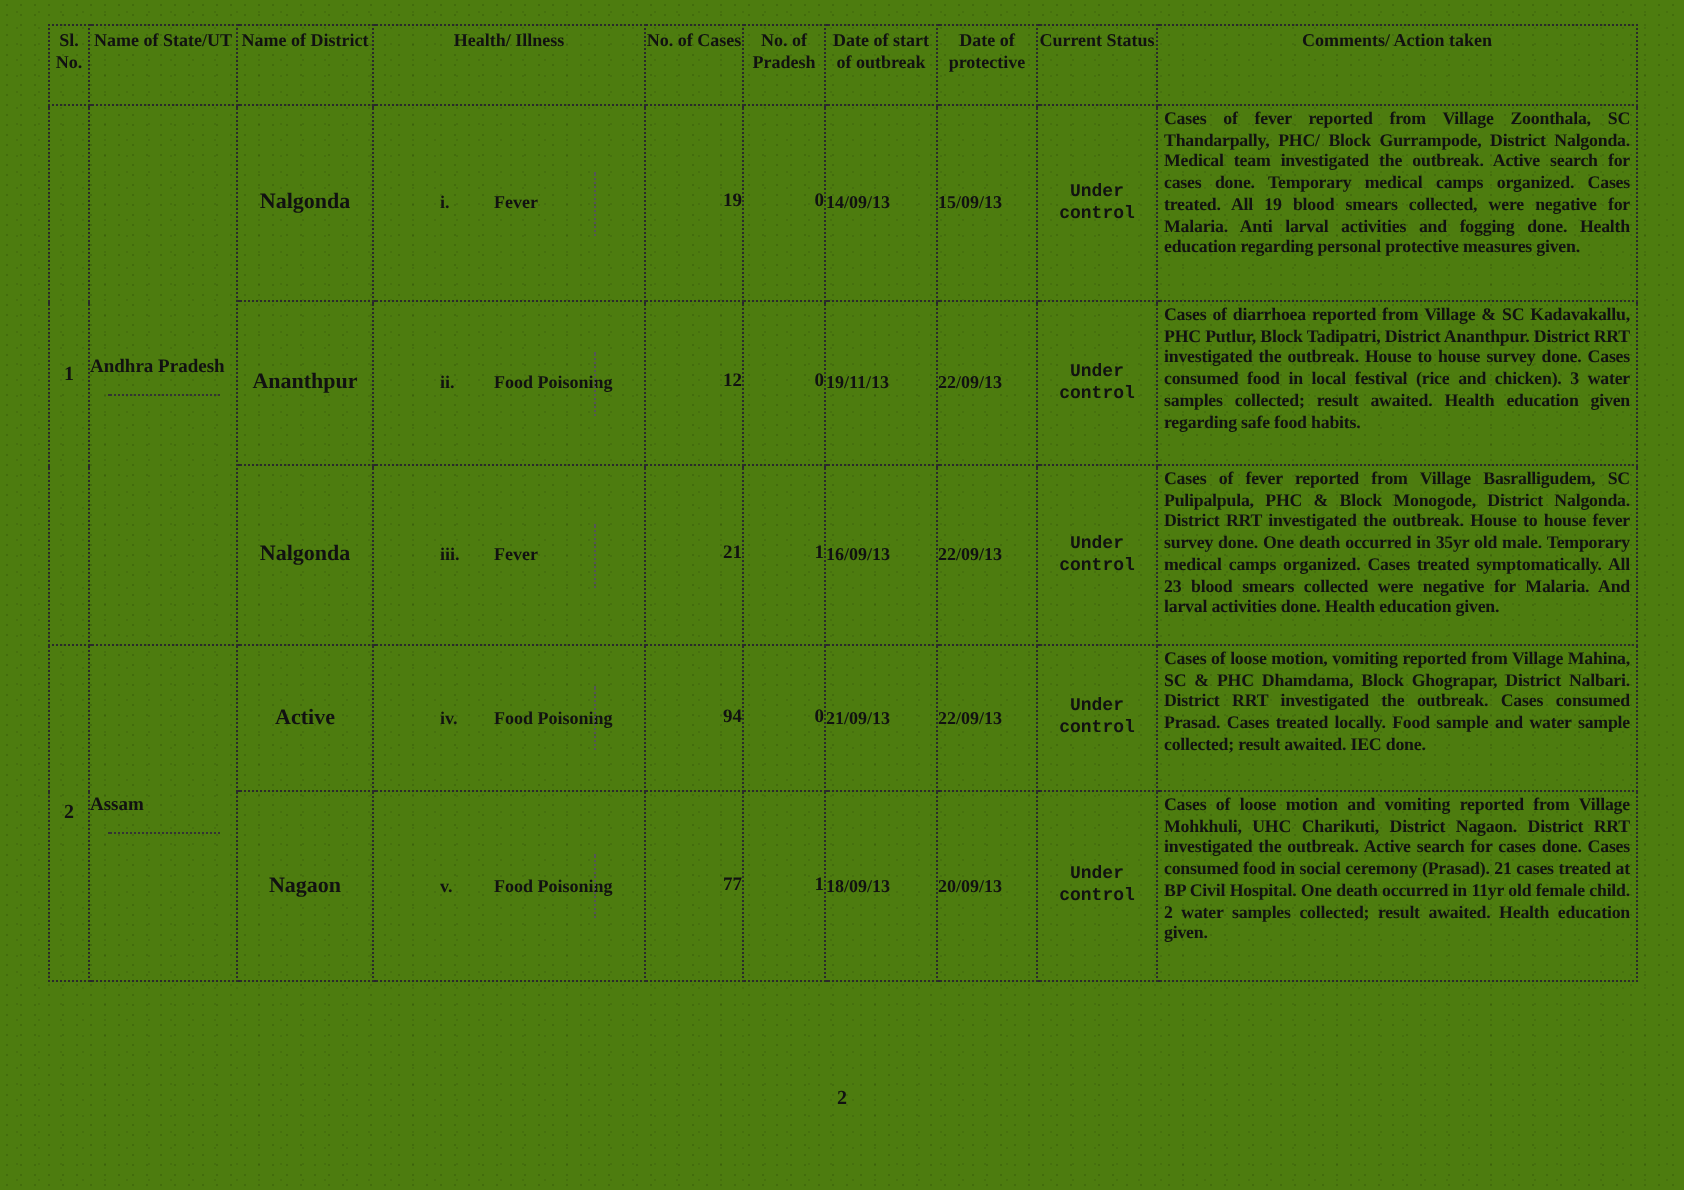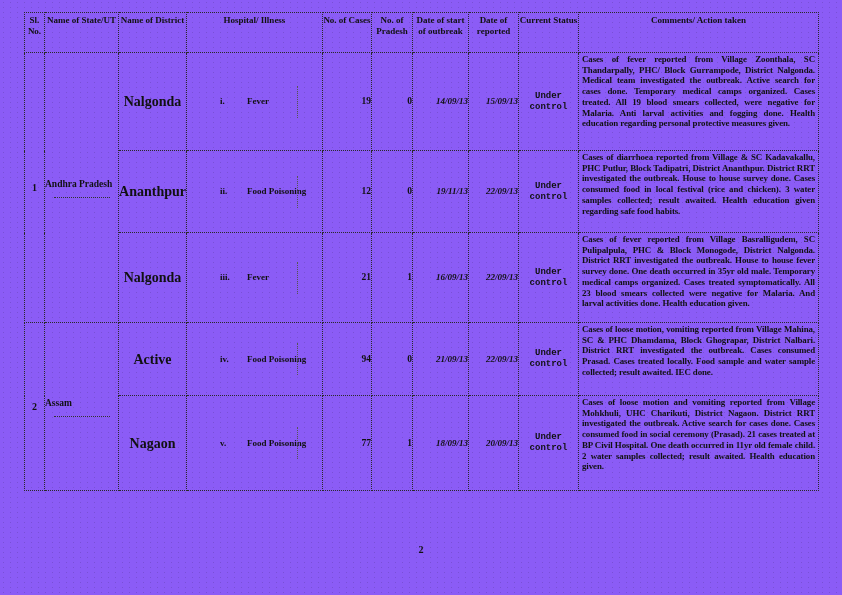--- a/index.html
+++ b/index.html
@@ -4,21 +4,21 @@
 <style>
   html,body{margin:0;padding:0;}
   body{
     width:842px;height:595px;
     background:#ffffff;
     font-family:"Liberation Serif", serif;
     color:#111;
     position:relative;
     overflow:hidden;
   }
-  .page{position:absolute;inset:0;background:#8b5cf6;}
+  .page{position:absolute;inset:0;background:#4d7c0f;}
   
   .page::before{
     content:"";position:absolute;inset:0;pointer-events:none;
     background-image:
       radial-gradient(rgba(0,0,0,0.13) 0.5px, transparent 0.7px),
       radial-gradient(rgba(0,0,0,0.09) 0.5px, transparent 0.7px);
     background-size:7px 5px, 11px 8px;
     background-position:0 0, 3px 2px;
   }
   table.outbreak{
@@ -44,31 +44,31 @@
   tr.r4{height:73px;}
   tr.r5{height:95px;}
   td{font-size:9px;line-height:11px;}
   td.slno{text-align:center;vertical-align:middle;font-size:10px;}
   td.state{text-align:left;vertical-align:middle;}
   .state-name{font-size:9.5px;line-height:12px;}
   .state-dots{
     width:56px;height:0;margin:7px auto 0 auto;
     border-bottom:1.5px dotted #333;
   }
-  td.district{text-align:center;vertical-align:middle;font-size:14px;}
+  td.district{text-align:center;vertical-align:middle;font-size:11px;}
   td.disease{vertical-align:middle;position:relative;}
   .disease-wrap{display:flex;align-items:center;padding-left:33px;}
   .numeral{width:27px;flex:0 0 27px;}
   td.disease::after{
     content:"";position:absolute;right:24px;top:50%;
     transform:translateY(-50%);height:32px;
     border-right:1.5px dotted #555;
   }
   td.num{text-align:right;vertical-align:middle;font-size:9.5px;}
-  td.date{text-align:right;vertical-align:middle;font-size:9px;font-style:italic;}
+  td.date{text-align:left;vertical-align:middle;font-size:9px;}
   td.status{text-align:center;vertical-align:middle;}
   .status-inner{display:inline-block;max-width:40px;font-family:Liberation Mono, monospace;}
   td.comments{
     vertical-align:top;text-align:justify;
     padding:1px 3px 0 3px;
     font-size:8.9px;line-height:10.7px;
     letter-spacing:-0.1px;
   }
   .page-number{
     position:absolute;left:0;right:0;top:544px;
@@ -91,25 +91,25 @@
       <col style="width:56px">
         <col style="width:50px">
         <col style="width:60px">
       <col style="width:240px">
     </colgroup>
     <thead>
       <tr class="hr">
         <th>Sl. No.</th>
         <th>Name of State/UT</th>
         <th>Name of District</th>
-        <th>Hospital/ Illness</th>
+        <th>Health/ Illness</th>
         <th>No. of Cases</th>
         <th>No. of Pradesh</th>
         <th>Date of start of outbreak</th>
-        <th>Date of reported</th>
+        <th>Date of protective</th>
         <th>Current Status</th>
         <th>Comments/ Action taken</th>
       </tr>
     </thead>
     <tbody>
       <tr class="r1">
         <td class="slno" rowspan="3">1</td>
         <td class="state" rowspan="3">
           <div class="state-name">Andhra Pradesh</div>
           <div class="state-dots"></div>

